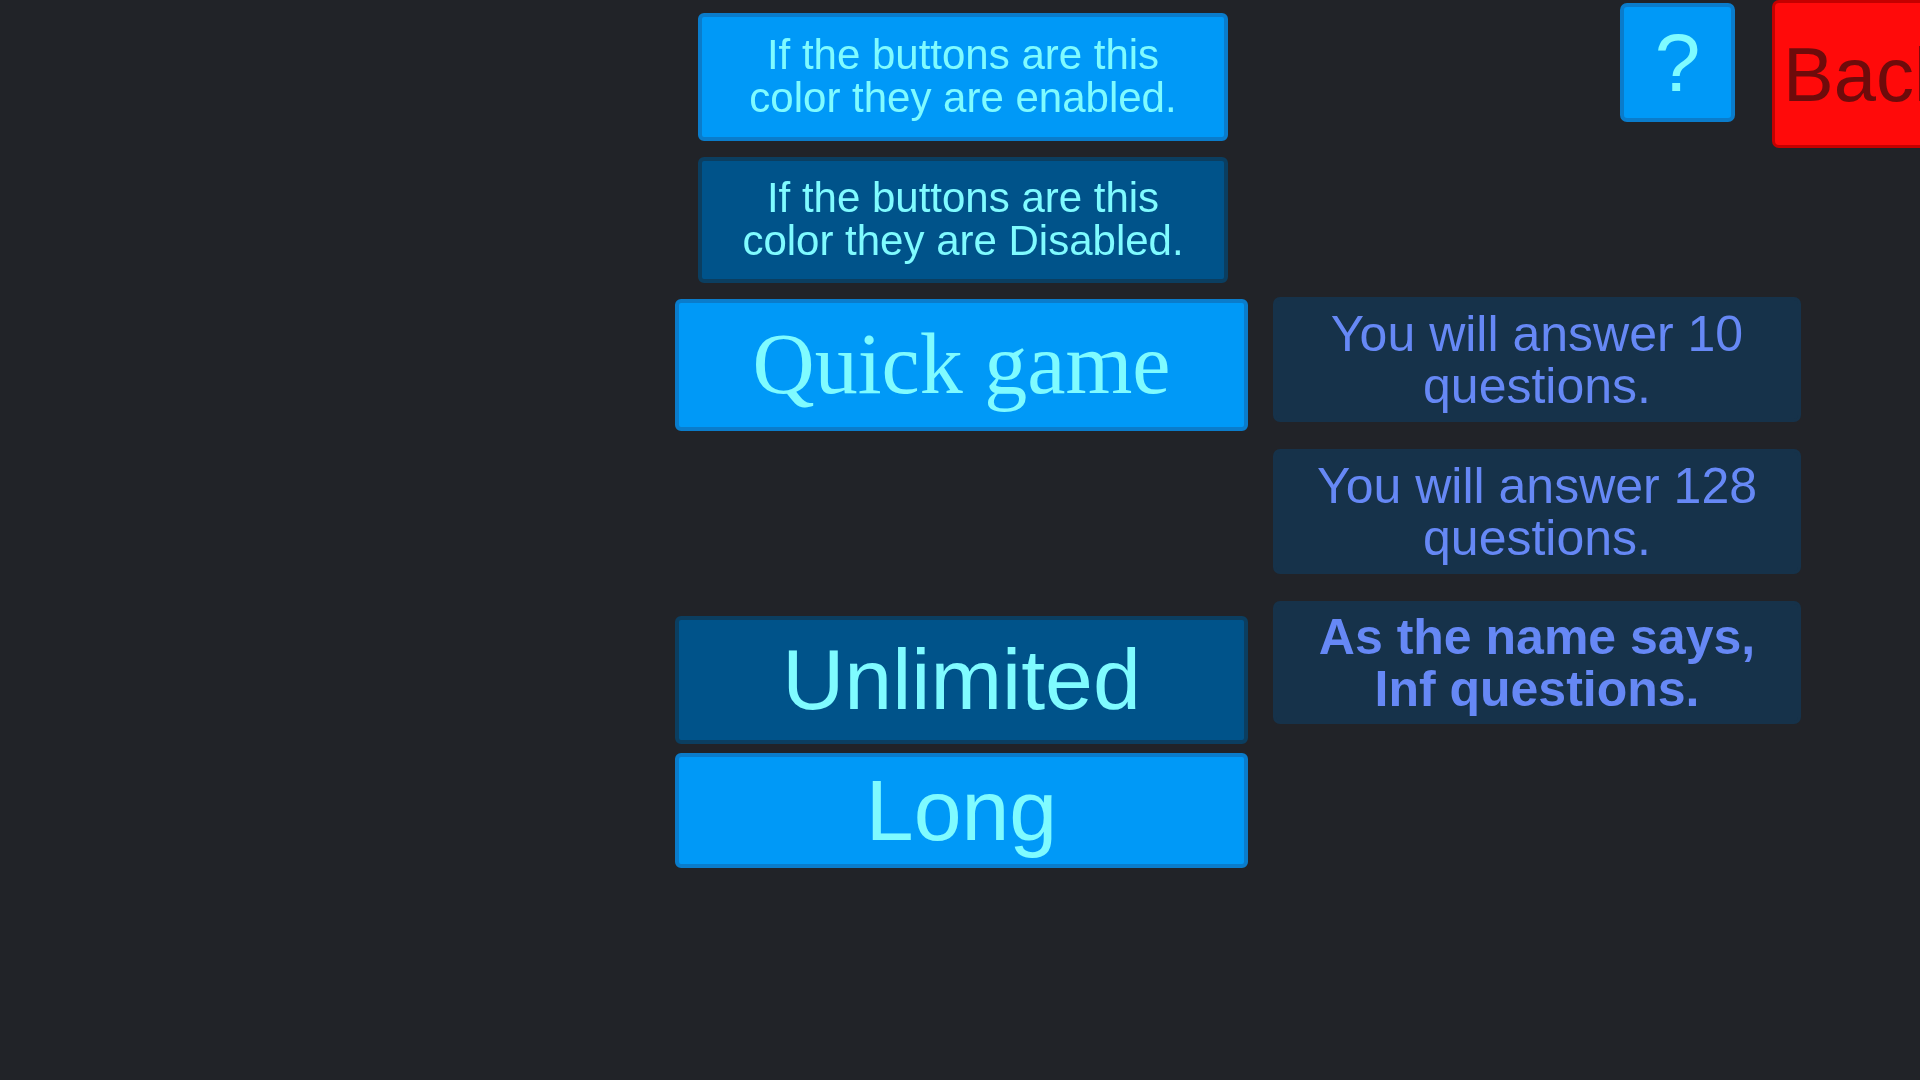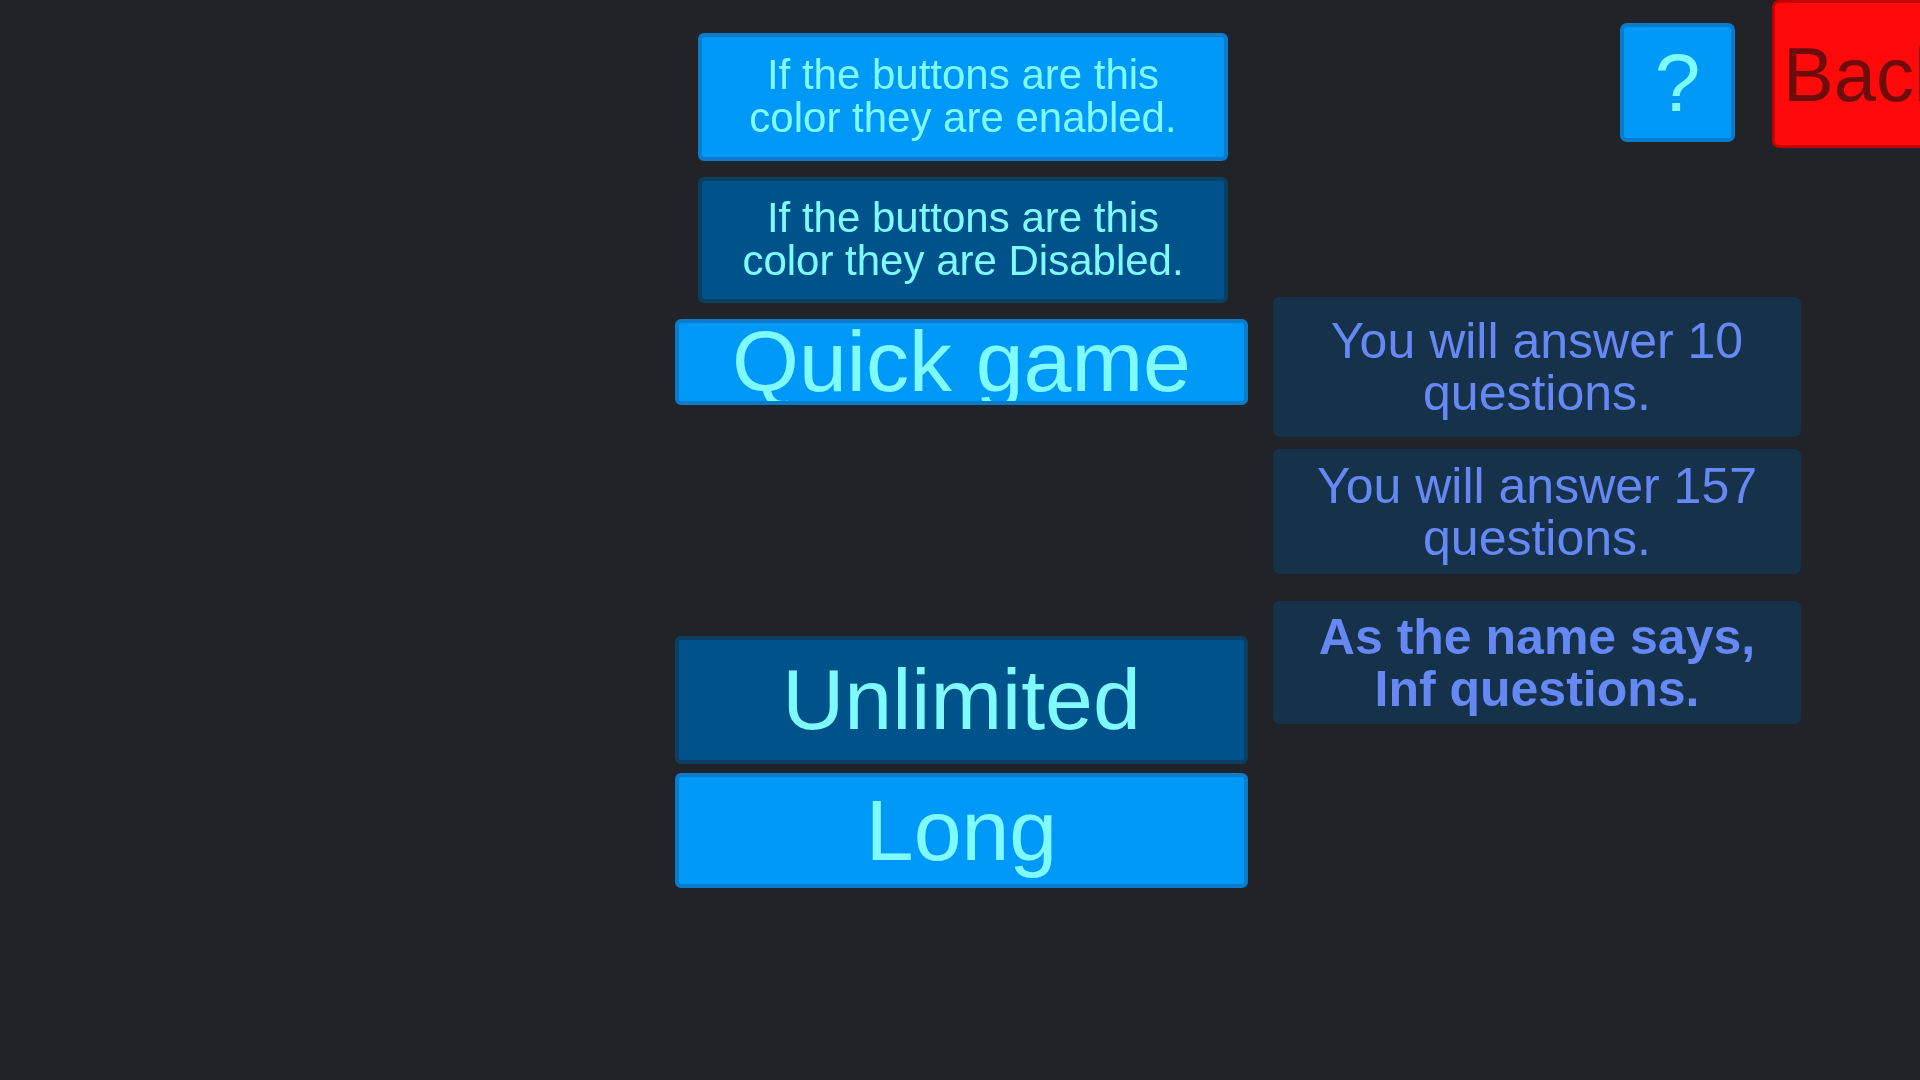--- a/index.html
+++ b/index.html
@@ -23,21 +23,20 @@
     position: absolute;
     box-sizing: border-box;
     display: flex;
     align-items: center;
     justify-content: center;
     text-align: center;
     border-radius: 6px;
     line-height: 1.02;
     white-space: pre-line;
     overflow: hidden;
-    margin-top: 20px;
   }
   .btn.enabled {
     background: #0099F7;
     border: 4px solid #0A7CCB;
     color: #7FFBFF;
   }
   .btn.disabled {
     background: #00538A;
     border: 4px solid #0B3E60;
     color: #7FFBFF;
@@ -50,21 +49,21 @@
   }
   #legend-enabled  { left: 698px; top: 13px;  width: 530px; height: 128px; }
   #legend-disabled { left: 698px; top: 157px; width: 530px; height: 126px; }
 
   
   .mode-btn {
     left: 675px;
     width: 573px;
     font-size: 86px;
   }
-  #btn-quick     { top: 299px;  height: 86px; }
+  #btn-quick     { top: 299px;  height: 132px; font-family: Liberation Serif, serif; }
   #btn-long      { top: 452px;  height: 120px; }
   #btn-unlimited { top: 616px;  height: 128px; }
   #btn-start     { top: 753px;  height: 115px; }
 
   
   .desc {
     position: absolute;
     box-sizing: border-box;
     left: 1273px;
     width: 528px;
@@ -74,21 +73,21 @@
     color: #6688F5;
     font-size: 50px;
     line-height: 1.04;
     display: flex;
     align-items: center;
     justify-content: center;
     text-align: center;
     white-space: pre-line;
     overflow: hidden;
   }
-  #desc-quick     { top: 297px; height: 140px; }
+  #desc-quick     { top: 297px; height: 125px; }
   #desc-long      { top: 449px; height: 125px; }
   #desc-unlimited { top: 601px; height: 123px; font-weight: bold; }
 
   
   #help-button {
     left: 1620px;
     top: 3px;
     width: 115px;
     height: 119px;
     font-size: 82px;
@@ -128,21 +127,21 @@
   <div class="btn enabled mode-btn" id="btn-quick">Quick game</div>
 
 
   <div class="btn disabled mode-btn" id="btn-unlimited">Unlimited</div>
 
   <div class="btn enabled mode-btn" id="btn-start">Long</div>
 
   <div class="desc" id="desc-quick">You will answer 10
 questions.</div>
 
-  <div class="desc" id="desc-long">You will answer 157
+  <div class="desc" id="desc-long">You will answer 128
 questions.</div>
 
   <div class="desc" id="desc-unlimited">As the name says,
 Inf questions.</div>
 
   <div class="btn enabled" id="help-button">?</div>
 
   <div id="back-button">Back</div>
 
 </div>

